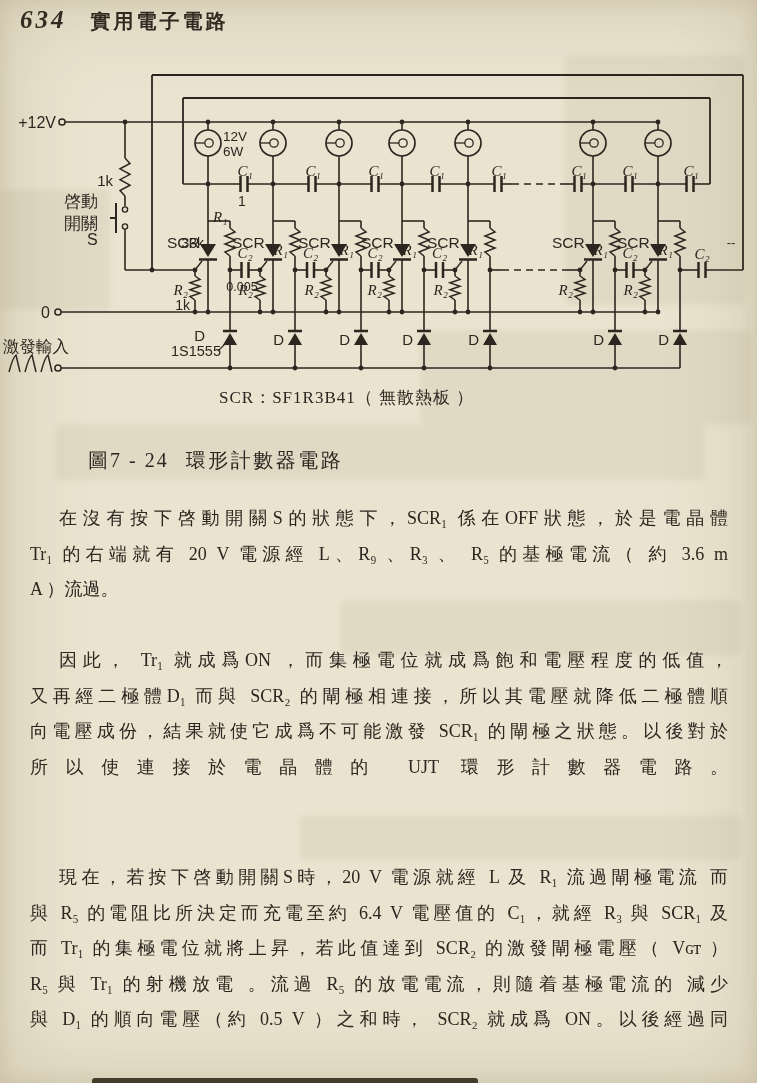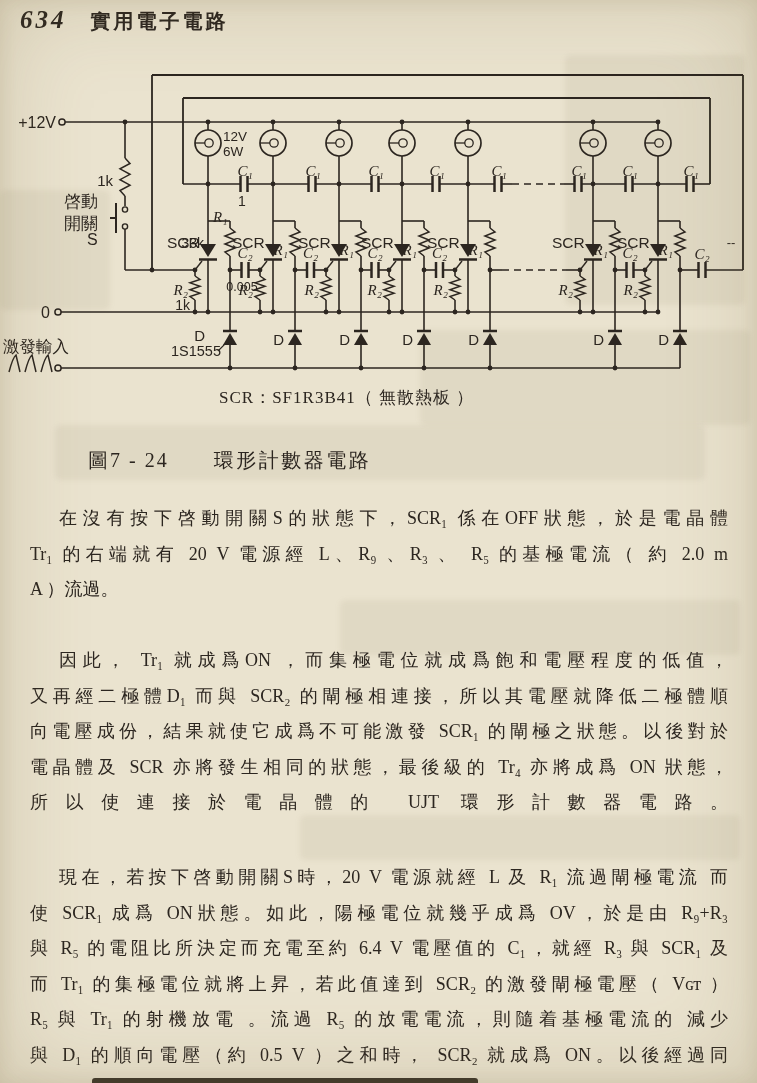--- a/index.html
+++ b/index.html
@@ -12,21 +12,21 @@
   .page::after{ 
     content:"";position:absolute;inset:0;pointer-events:none;
     box-shadow:inset 0 0 90px rgba(120,100,55,.22), inset 0 0 18px rgba(120,100,55,.14);
   }
   .bleed{position:absolute;background:rgba(128,112,82,.085);filter:blur(2.5px);border-radius:6px;pointer-events:none;}
   header{position:absolute;top:6px;left:20px;white-space:nowrap;}
   .pagenum{font-size:25px;font-weight:bold;font-style:italic;letter-spacing:3px;}
   .booktitle{font-size:20px;font-weight:bold;letter-spacing:3px;margin-left:20px;}
   #circuit{position:absolute;top:0;left:0;}
   .caption{position:absolute;top:447px;left:88px;font-size:20px;white-space:nowrap;}
-  .caption .figno{letter-spacing:2px;margin-right:40px;text-align:right;}
+  .caption .figno{letter-spacing:2px;margin-right:12px;text-align:right;}
   .caption .figtitle{letter-spacing:2.5px;}
   #bodytext{position:absolute;left:30px;width:698px;top:0;height:1083px;font-size:18px;}
   .para{position:absolute;left:0;width:698px;}
   .tline{height:35.5px;line-height:35.5px;text-align:justify;text-align-last:justify;white-space:normal;overflow:visible;}
   .tline.short{text-align-last:left;}
   .tline.first{text-indent:29px;}
   .smudge{position:absolute;left:92px;top:1078px;width:386px;height:5px;background:#241e15;border-radius:3px 3px 0 0;opacity:.88;}
   text{user-select:none;}
 </style>
 </head>
@@ -382,33 +382,31 @@
     </svg>
 
   <div class="caption">
     <span class="figno">圖7 - 24</span>
     <span class="figtitle">環形計數器電路</span>
   </div>
 
   <div id="bodytext">
       <div class="para" style="top: 501px;">
         <div class="tline first">在沒有按下啓動開關S的狀態下，SCR₁ 係在OFF狀態，於是電晶體</div>
-        <div class="tline">Tr₁ 的右端就有 20 V 電源經 L、R₉ 、R₃ 、 R₅ 的基極電流（ 約 2.0 m</div>
+        <div class="tline">Tr₁ 的右端就有 20 V 電源經 L、R₉ 、R₃ 、 R₅ 的基極電流（ 約 3.6 m</div>
         <div class="tline short">A ）流過。</div>
       </div>
       <div class="para" style="top: 643px;">
         <div class="tline first">因此， Tr₁ 就成爲ON ，而集極電位就成爲飽和電壓程度的低值，</div>
         <div class="tline">又再經二極體D₁ 而與 SCR₂ 的閘極相連接，所以其電壓就降低二極體順</div>
         <div class="tline">向電壓成份，結果就使它成爲不可能激發 SCR₁ 的閘極之狀態。以後對於</div>
-        <div class="tline">電晶體及 SCR 亦將發生相同的狀態，最後級的 Tr₄ 亦將成爲 ON 狀態，</div>
         <div class="tline">所以使連接於電晶體的 UJT 環形計數器電路。</div>
       </div>
       <div class="para" style="top: 860px;">
         <div class="tline first">現在，若按下啓動開關S時，20 V 電源就經 L 及 R₁ 流過閘極電流 而</div>
-        <div class="tline">使 SCR₁ 成爲 ON狀態。如此，陽極電位就幾乎成爲 OV，於是由 R₉+R₃</div>
         <div class="tline">與 R₅ 的電阻比所決定而充電至約 6.4 V 電壓值的 C₁，就經 R₃ 與 SCR₁ 及</div>
         <div class="tline">而 Tr₁ 的集極電位就將上昇，若此值達到 SCR₂ 的激發閘極電壓（ Vɢᴛ ）</div>
         <div class="tline">R₅ 與 Tr₁ 的射機放電 。流過 R₅ 的放電電流，則隨着基極電流的 減少</div>
         <div class="tline">與 D₁ 的順向電壓（約 0.5 V ）之和時， SCR₂ 就成爲 ON。以後經過同</div>
       </div>
     </div>
 
   <div class="smudge"></div>
 </div>
 

